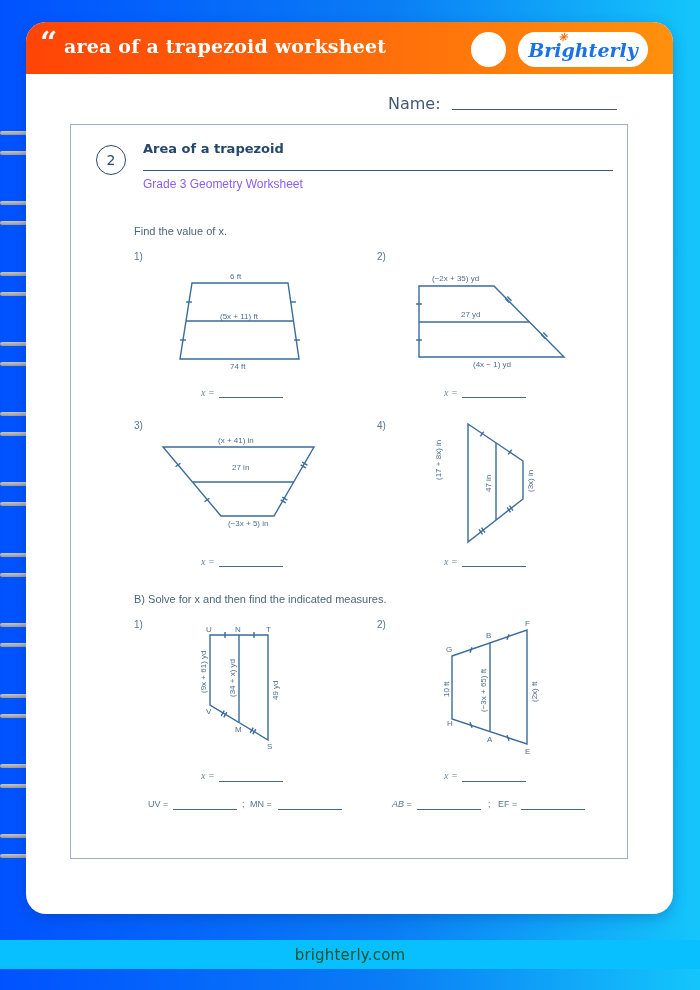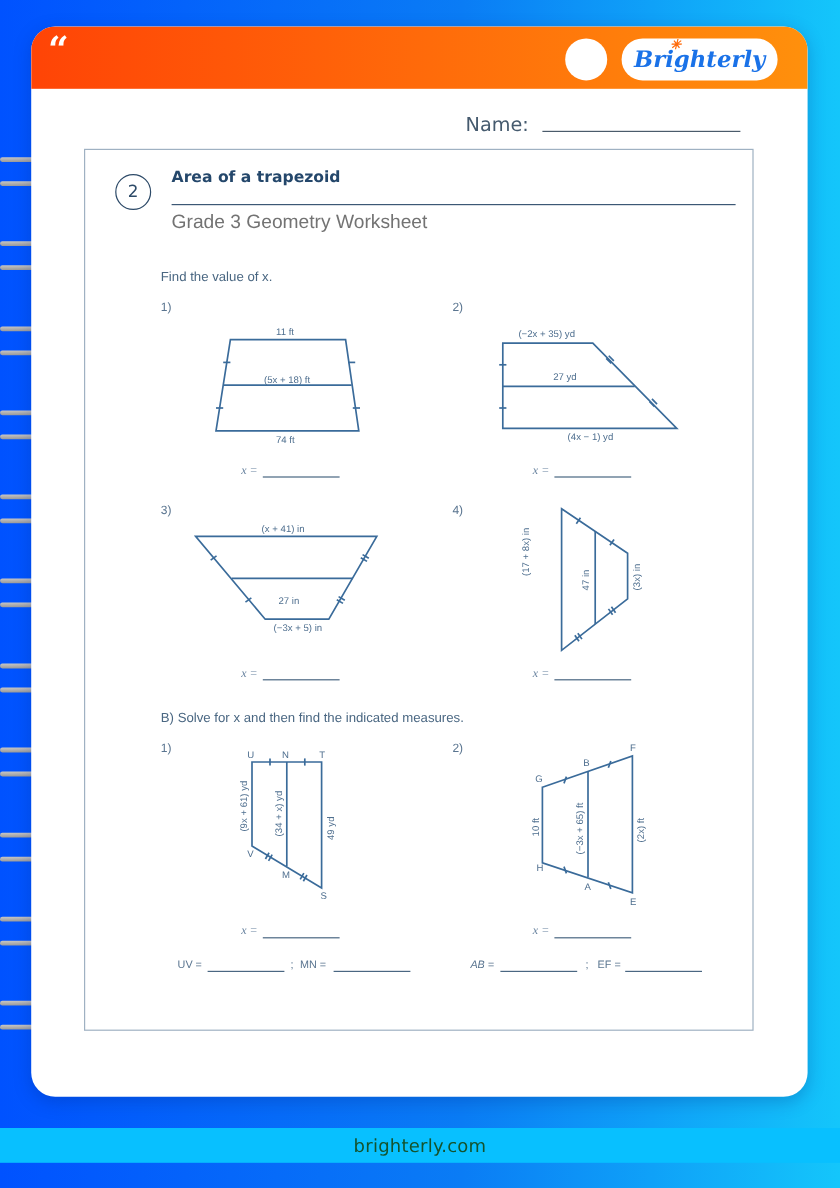--- a/index.html
+++ b/index.html
@@ -60,21 +60,21 @@
     display:flex; align-items:center; justify-content:center;
   }
   .footer-text { color:#14532d; font-size:15px; font-weight:normal; letter-spacing:0.2px; }
   .t { position:absolute; color:#4a6782; white-space:nowrap; }
   .num-circle {
     position:absolute; left:96px; top:145px; width:28px; height:28px; border-radius:50%;
     border:1px solid #2d4a68; color:#2d4a68; font-size:14px; text-align:center; line-height:28px;
   }
   .ws-title { left:143px; top:141px; font-size:13px; font-weight:bold; color:#24476b;text-align:right; }
   .ws-rule { position:absolute; left:143px; top:170px; width:470px; border-bottom:1px solid #3c5875; }
-  .ws-sub { left:143px; top:177px; font-size:16px; color:#737373; font-family:"Liberation Sans", sans-serif; }
+  .ws-sub { left:143px; top:177px; font-size:12px; color:#8b5cf6; font-family:"Liberation Sans", sans-serif; }
   .small { font-size:10px; font-family:"Liberation Sans", sans-serif; color:#5a7590; }
   .lbl { font-size:8px; font-family:"Liberation Sans", sans-serif; color:#4f6f8f; }
   .ans-line { position:absolute; border-bottom:1px solid #4a6782; height:0; }
   .xeq { font-style:italic; font-family:"Liberation Serif", serif; font-size:10px; color:#6a84a0; }
   svg.fig { position:absolute; left:0; top:0; }
 </style>
 </head>
 <body>
 
 <div id="rings">
@@ -131,20 +131,21 @@
     <div class="ring" style="top: 828px;">
       <div class="wire" style="top:6px"></div>
       <div class="clip"></div>
       <div class="wire" style="top:26px"></div>
     </div>
   </div>
 
 <div class="card">
   <div class="header">
     <span class="header-quote">“</span>
+    <span class="header-title">area of a trapezoid worksheet</span>
     <div class="header-dot"></div>
     <div class="logo-pill">
       <span class="logo-text">
         <span class="logo-sun">✳</span>
         <span>Brighterly</span>
       </span>
     </div>
   </div>
 </div>
 
@@ -245,34 +246,34 @@
       </g>
     <g transform="translate(471,725) rotate(70)">
         <line x1="-3" y1="0" x2="3" y2="0"></line>
       </g>
     <g transform="translate(508,738) rotate(70)">
         <line x1="-3" y1="0" x2="3" y2="0"></line>
       </g>
   </g>
 </svg>
 
-<span class="t lbl" style="left:230px;top:272px;">11 ft</span>
-<span class="t lbl" style="left:220px;top:312px;">(5x + 18) ft</span>
+<span class="t lbl" style="left:230px;top:272px;">6 ft</span>
+<span class="t lbl" style="left:220px;top:312px;">(5x + 11) ft</span>
 <span class="t lbl" style="left:230px;top:362px;">74 ft</span>
 <span class="t xeq" style="left:201px;top:387px;">x =</span>
 <div class="ans-line" style="left:219px;top:397px;width:64px;"></div>
 
 <span class="t lbl" style="left:432px;top:274px;">(−2x + 35) yd</span>
 <span class="t lbl" style="left:461px;top:310px;">27 yd</span>
 <span class="t lbl" style="left:473px;top:360px;">(4x − 1) yd</span>
 <span class="t xeq" style="left:444px;top:387px;">x =</span>
 <div class="ans-line" style="left:462px;top:397px;width:64px;"></div>
 
 <span class="t lbl" style="left:218px;top:436px;">(x + 41) in</span>
-<span class="t lbl" style="left:232px;top:496px;text-align:center;">27 in</span>
+<span class="t lbl" style="left:232px;top:463px;text-align:center;">27 in</span>
 <span class="t lbl" style="left:228px;top:519px;">(−3x + 5) in</span>
 <span class="t xeq" style="left:201px;top:556px;">x =</span>
 <div class="ans-line" style="left:219px;top:566px;width:64px;"></div>
 
 <span class="t lbl" style="left:434px;top:480px;transform:rotate(-90deg);transform-origin:left top;">(17 + 8x) in</span>
 <span class="t lbl" style="left:484px;top:492px;transform:rotate(-90deg);transform-origin:left top;">47 in</span>
 <span class="t lbl" style="left:526px;top:492px;transform:rotate(-90deg);transform-origin:left top;">(3x) in</span>
 <span class="t xeq" style="left:444px;top:556px;">x =</span>
 <div class="ans-line" style="left:462px;top:566px;width:64px;"></div>
 

